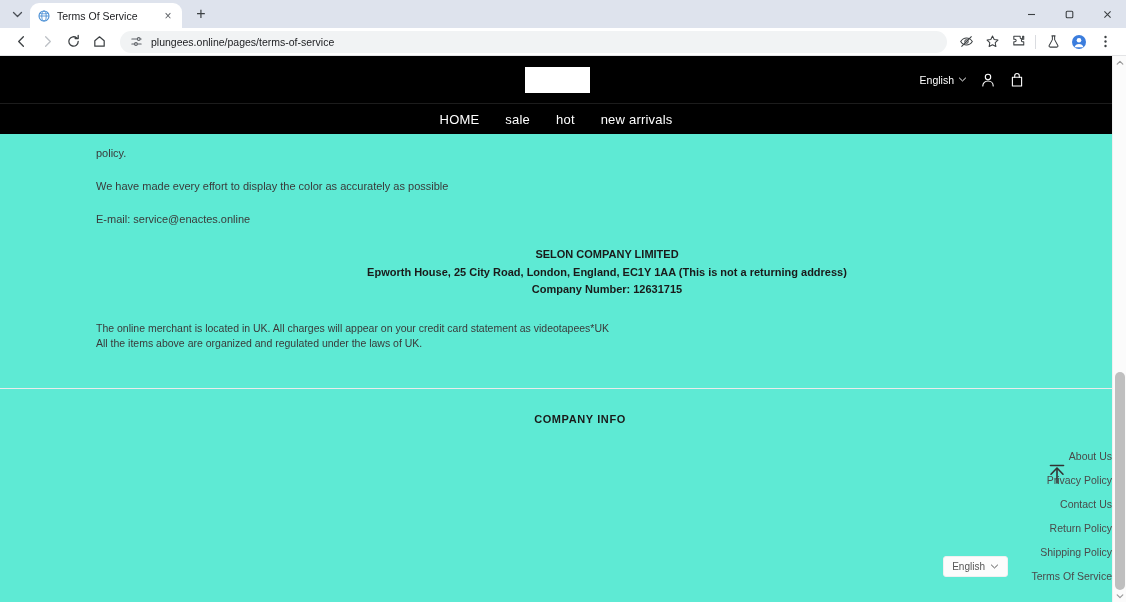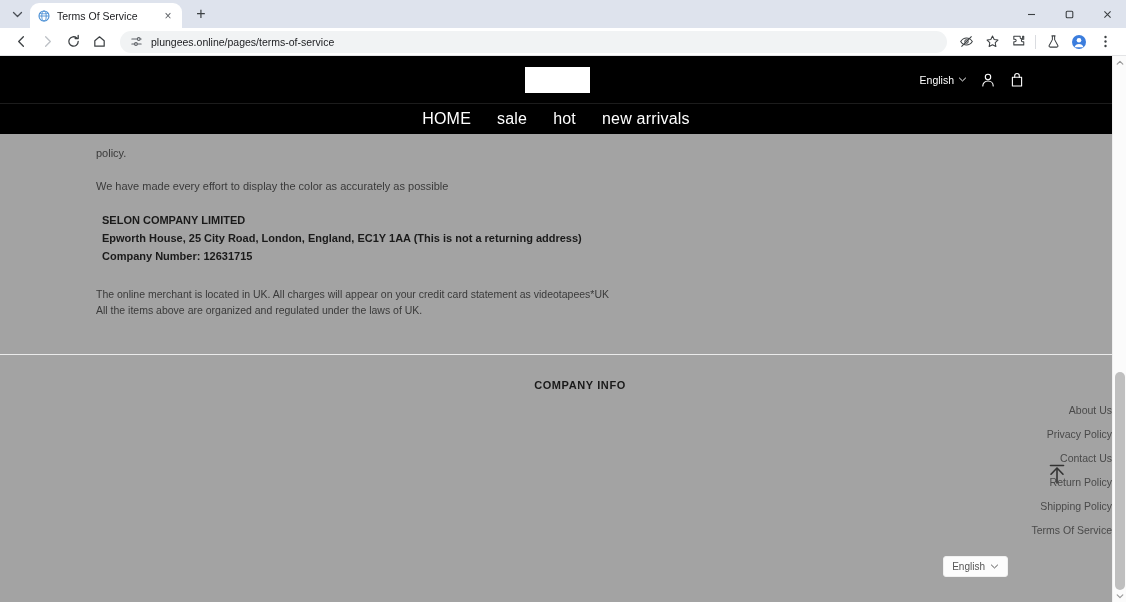--- a/index.html
+++ b/index.html
@@ -57,21 +57,21 @@
   }
   .omni-icon { width:14px;height:14px;flex:0 0 14px;display:flex;align-items:center;justify-content:center;color:#5f6368;}
   .omni-url { font-size:10.5px; color:#202124; white-space:nowrap; overflow:hidden; }
   .tb-right { display:flex; align-items:center; gap:0; }
   .tb-sep { width:1px;height:14px;background:#dadce0;margin:0 4px; }
   .avatar-btn { width:26px;height:26px;display:flex;align-items:center;justify-content:center;}
 
   
   .viewport {
     position:absolute; left:0; top:56px; width:1126px; height:546px;
-    background:#a3a3a3; overflow:hidden;
+    background:#5eead4; overflow:hidden;
   }
   .page { width:1112px; position:relative; }
 
   
   .site-header { background:#000; height:47px; position:relative; }
   .logo-box {
     position:absolute; left:525px; top:11px; width:65px; height:26px;
     background:#fff;
   }
   .header-right {
@@ -79,38 +79,38 @@
     display:flex; align-items:center; gap:13px;
   }
   .lang-sel { display:flex; align-items:center; gap:4px; color:#fff; font-size:10.5px; }
   .chev { width:9px;height:9px;display:block; }
   .hdr-icon { width:16px;height:16px;display:flex;align-items:center;justify-content:center;color:#fff; }
 
   .site-nav {
     background:#000; height:31px; display:flex; align-items:center;
     justify-content:center; gap:26px; border-top:1px solid #1c1c1c;
   }
-  .nav-item { color:#fff; font-size:16px; letter-spacing:.2px; }
+  .nav-item { color:#fff; font-size:13px; letter-spacing:.2px; }
   .nav-item.upper { font-weight:500; }
 
   
   .content { padding: 12px 0 0 96px; }
   .para { font-size:11px; color:#3a3a3a; line-height:1.45; margin-bottom:18px; }
   .para.tight { margin-bottom: 17px; }
-  .company-block { margin: 12px 0 22px 6px; }
+  .company-block { margin: 12px 0 22px 6px; text-align: center; }
   .company-line { font-size:11px; font-weight:bold; color:#1a1a1a; line-height:1.62; }
   .tail { font-size:10.5px; color:#3a3a3a; line-height:1.45; }
 
   .divider { height:1px; background:#ebebeb; margin-top:36px; }
 
   
   .footer { padding-top:24px; text-align:center; }
   .footer-title {
     font-size:11px; font-weight:bold; color:#1a1a1a; letter-spacing:.6px;
-    margin-bottom:13px;
+    margin-bottom:25px;
     padding-left:48px;
   }
   .footer-link {
     display:block; font-size:10.5px; color:#4a4a4a; margin: 0 auto 12px auto; text-align: right;
   }
 
   
   .to-top {
     position:absolute; right:40px; top:405px;
     width:30px; height:30px; display:flex; align-items:center; justify-content:center;
@@ -287,20 +287,21 @@
       <div class="site-nav">
         <span class="nav-item upper">HOME</span>
         <span class="nav-item">sale</span>
         <span class="nav-item">hot</span>
         <span class="nav-item">new arrivals</span>
       </div>
 
       <div class="content">
         <p class="para tight">policy.</p>
         <p class="para tight">We have made every effort to display the color as accurately as possible</p>
+        <p class="para">E-mail: service@enactes.online</p>
 
         <div class="company-block">
           <div class="company-line">SELON COMPANY LIMITED</div>
           <div class="company-line">Epworth House, 25 City Road, London, England, EC1Y 1AA (This is not a returning address)</div>
           <div class="company-line">Company Number: 12631715</div>
         </div>
 
         <div class="tail">The online merchant is located in UK. All charges will appear on your credit card statement as videotapees*UK</div>
         <div class="tail">All the items above are organized and regulated under the laws of UK.</div>
       </div>

